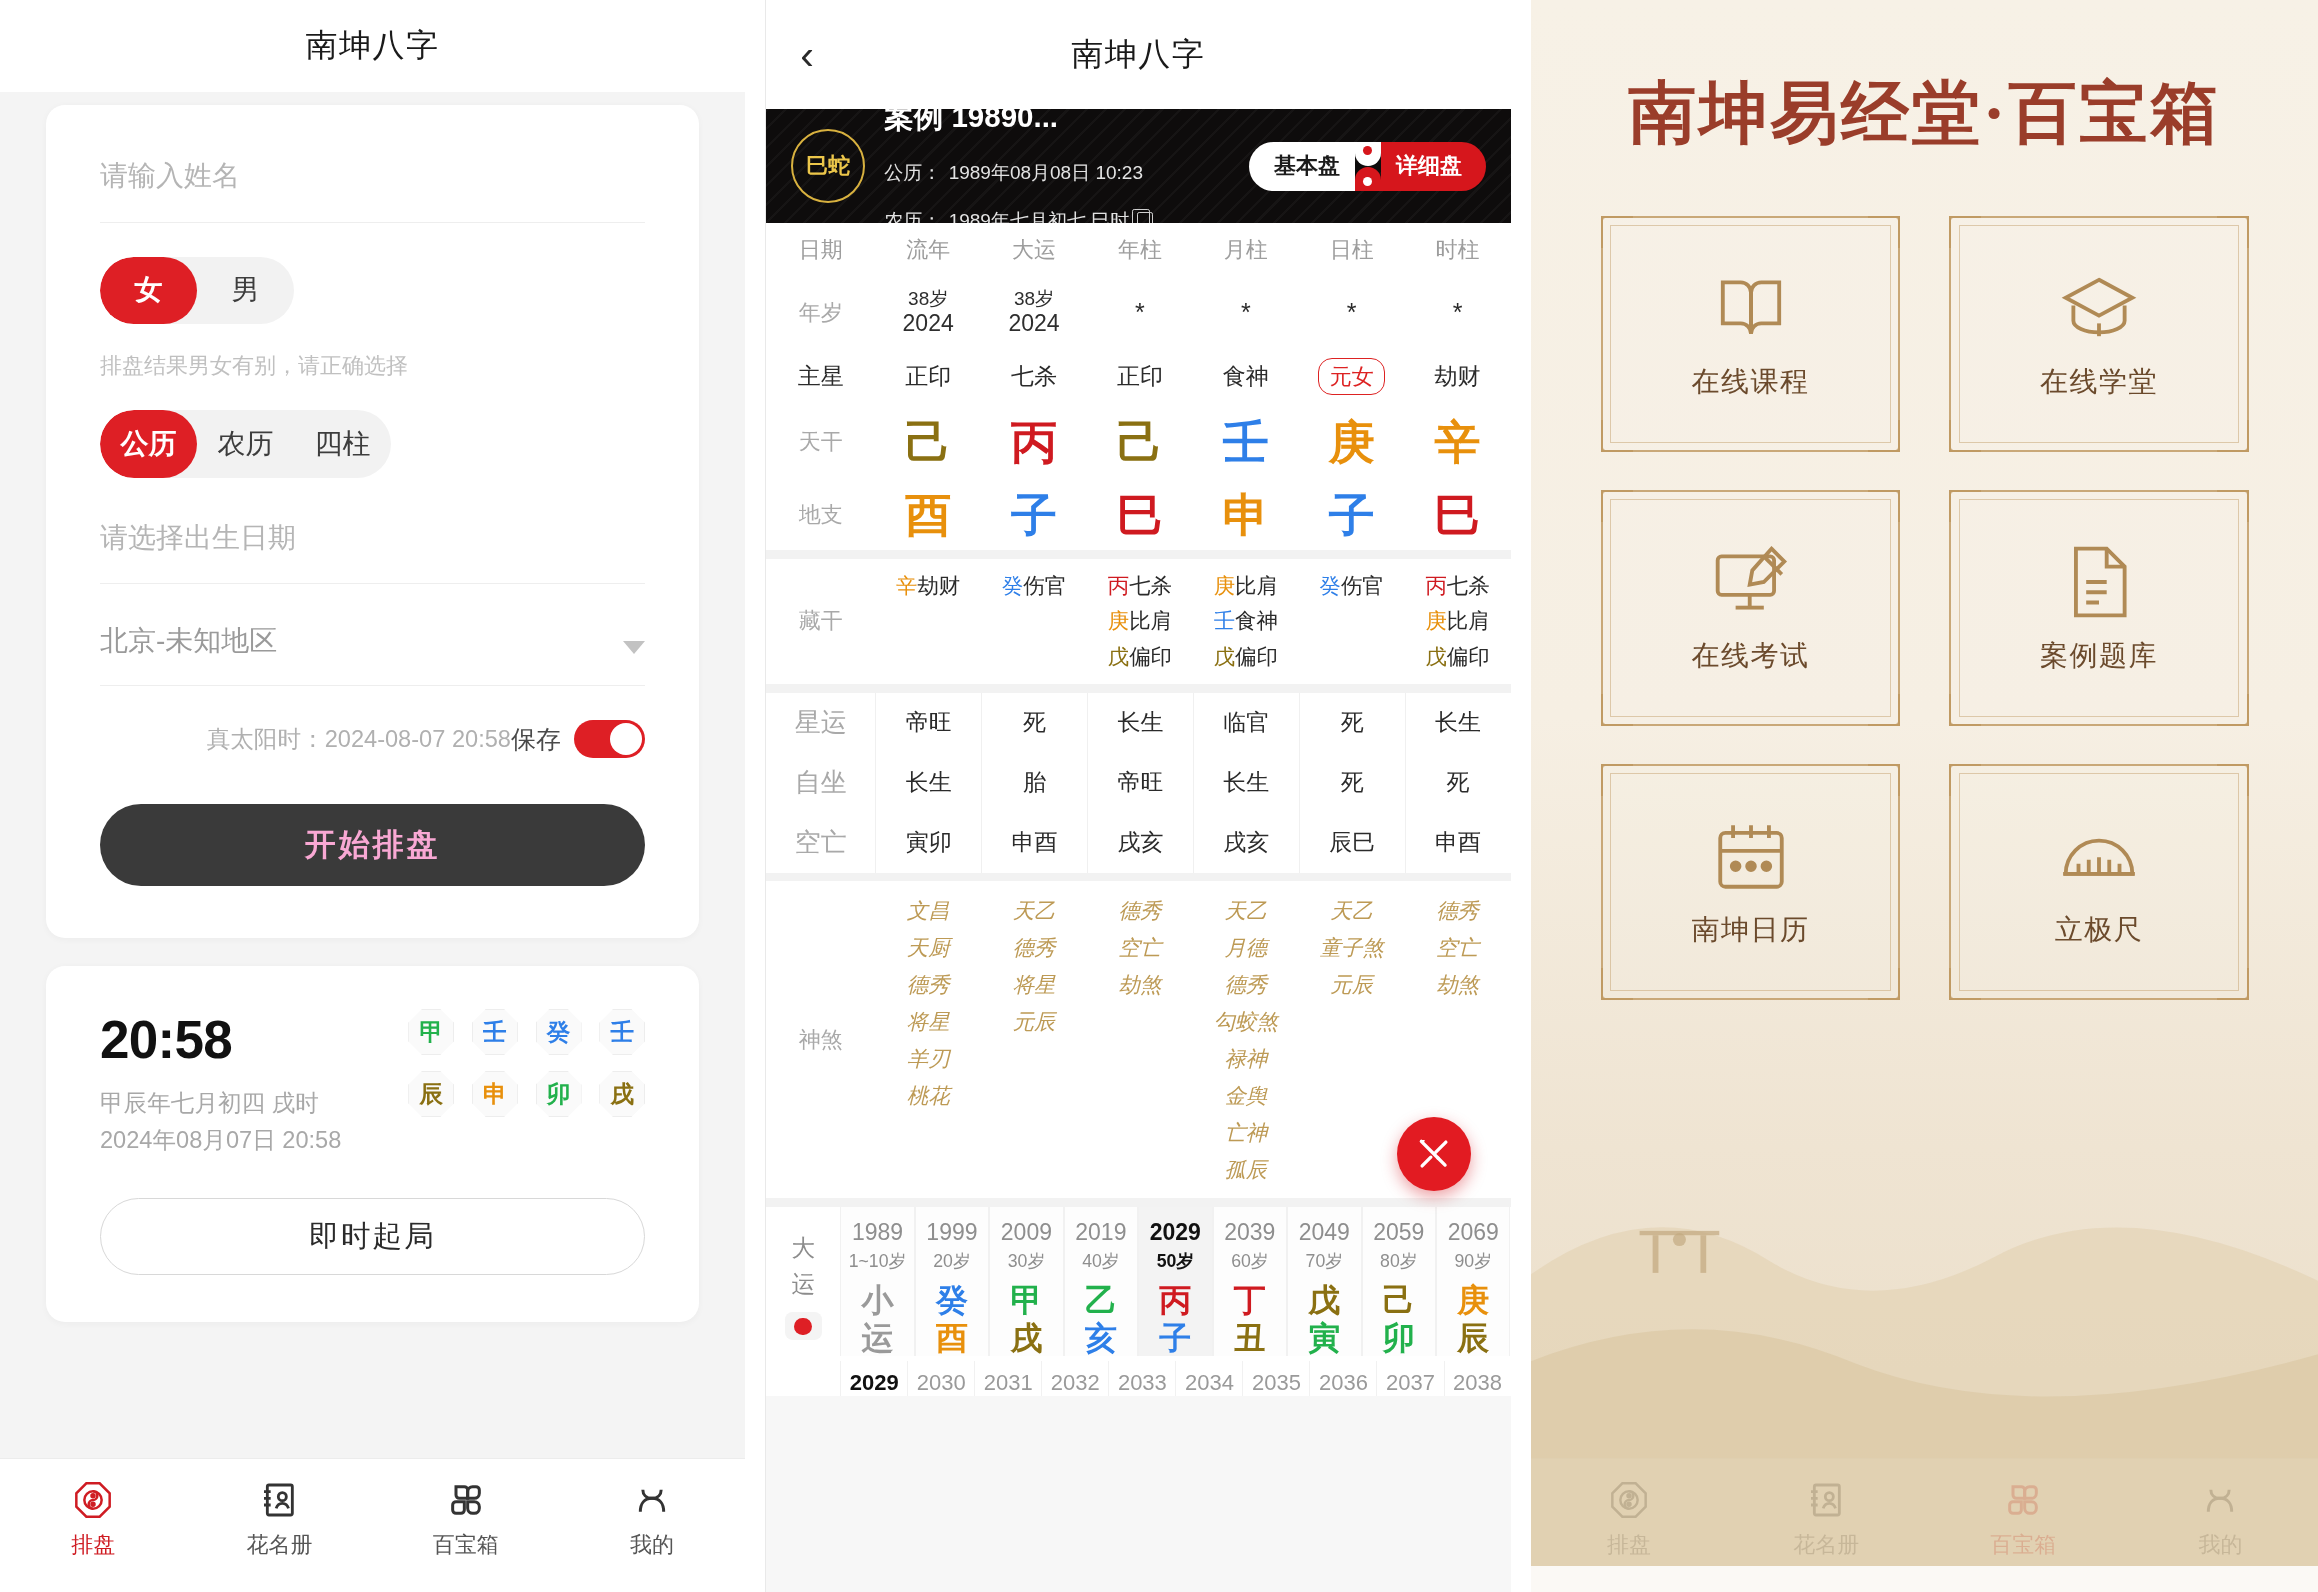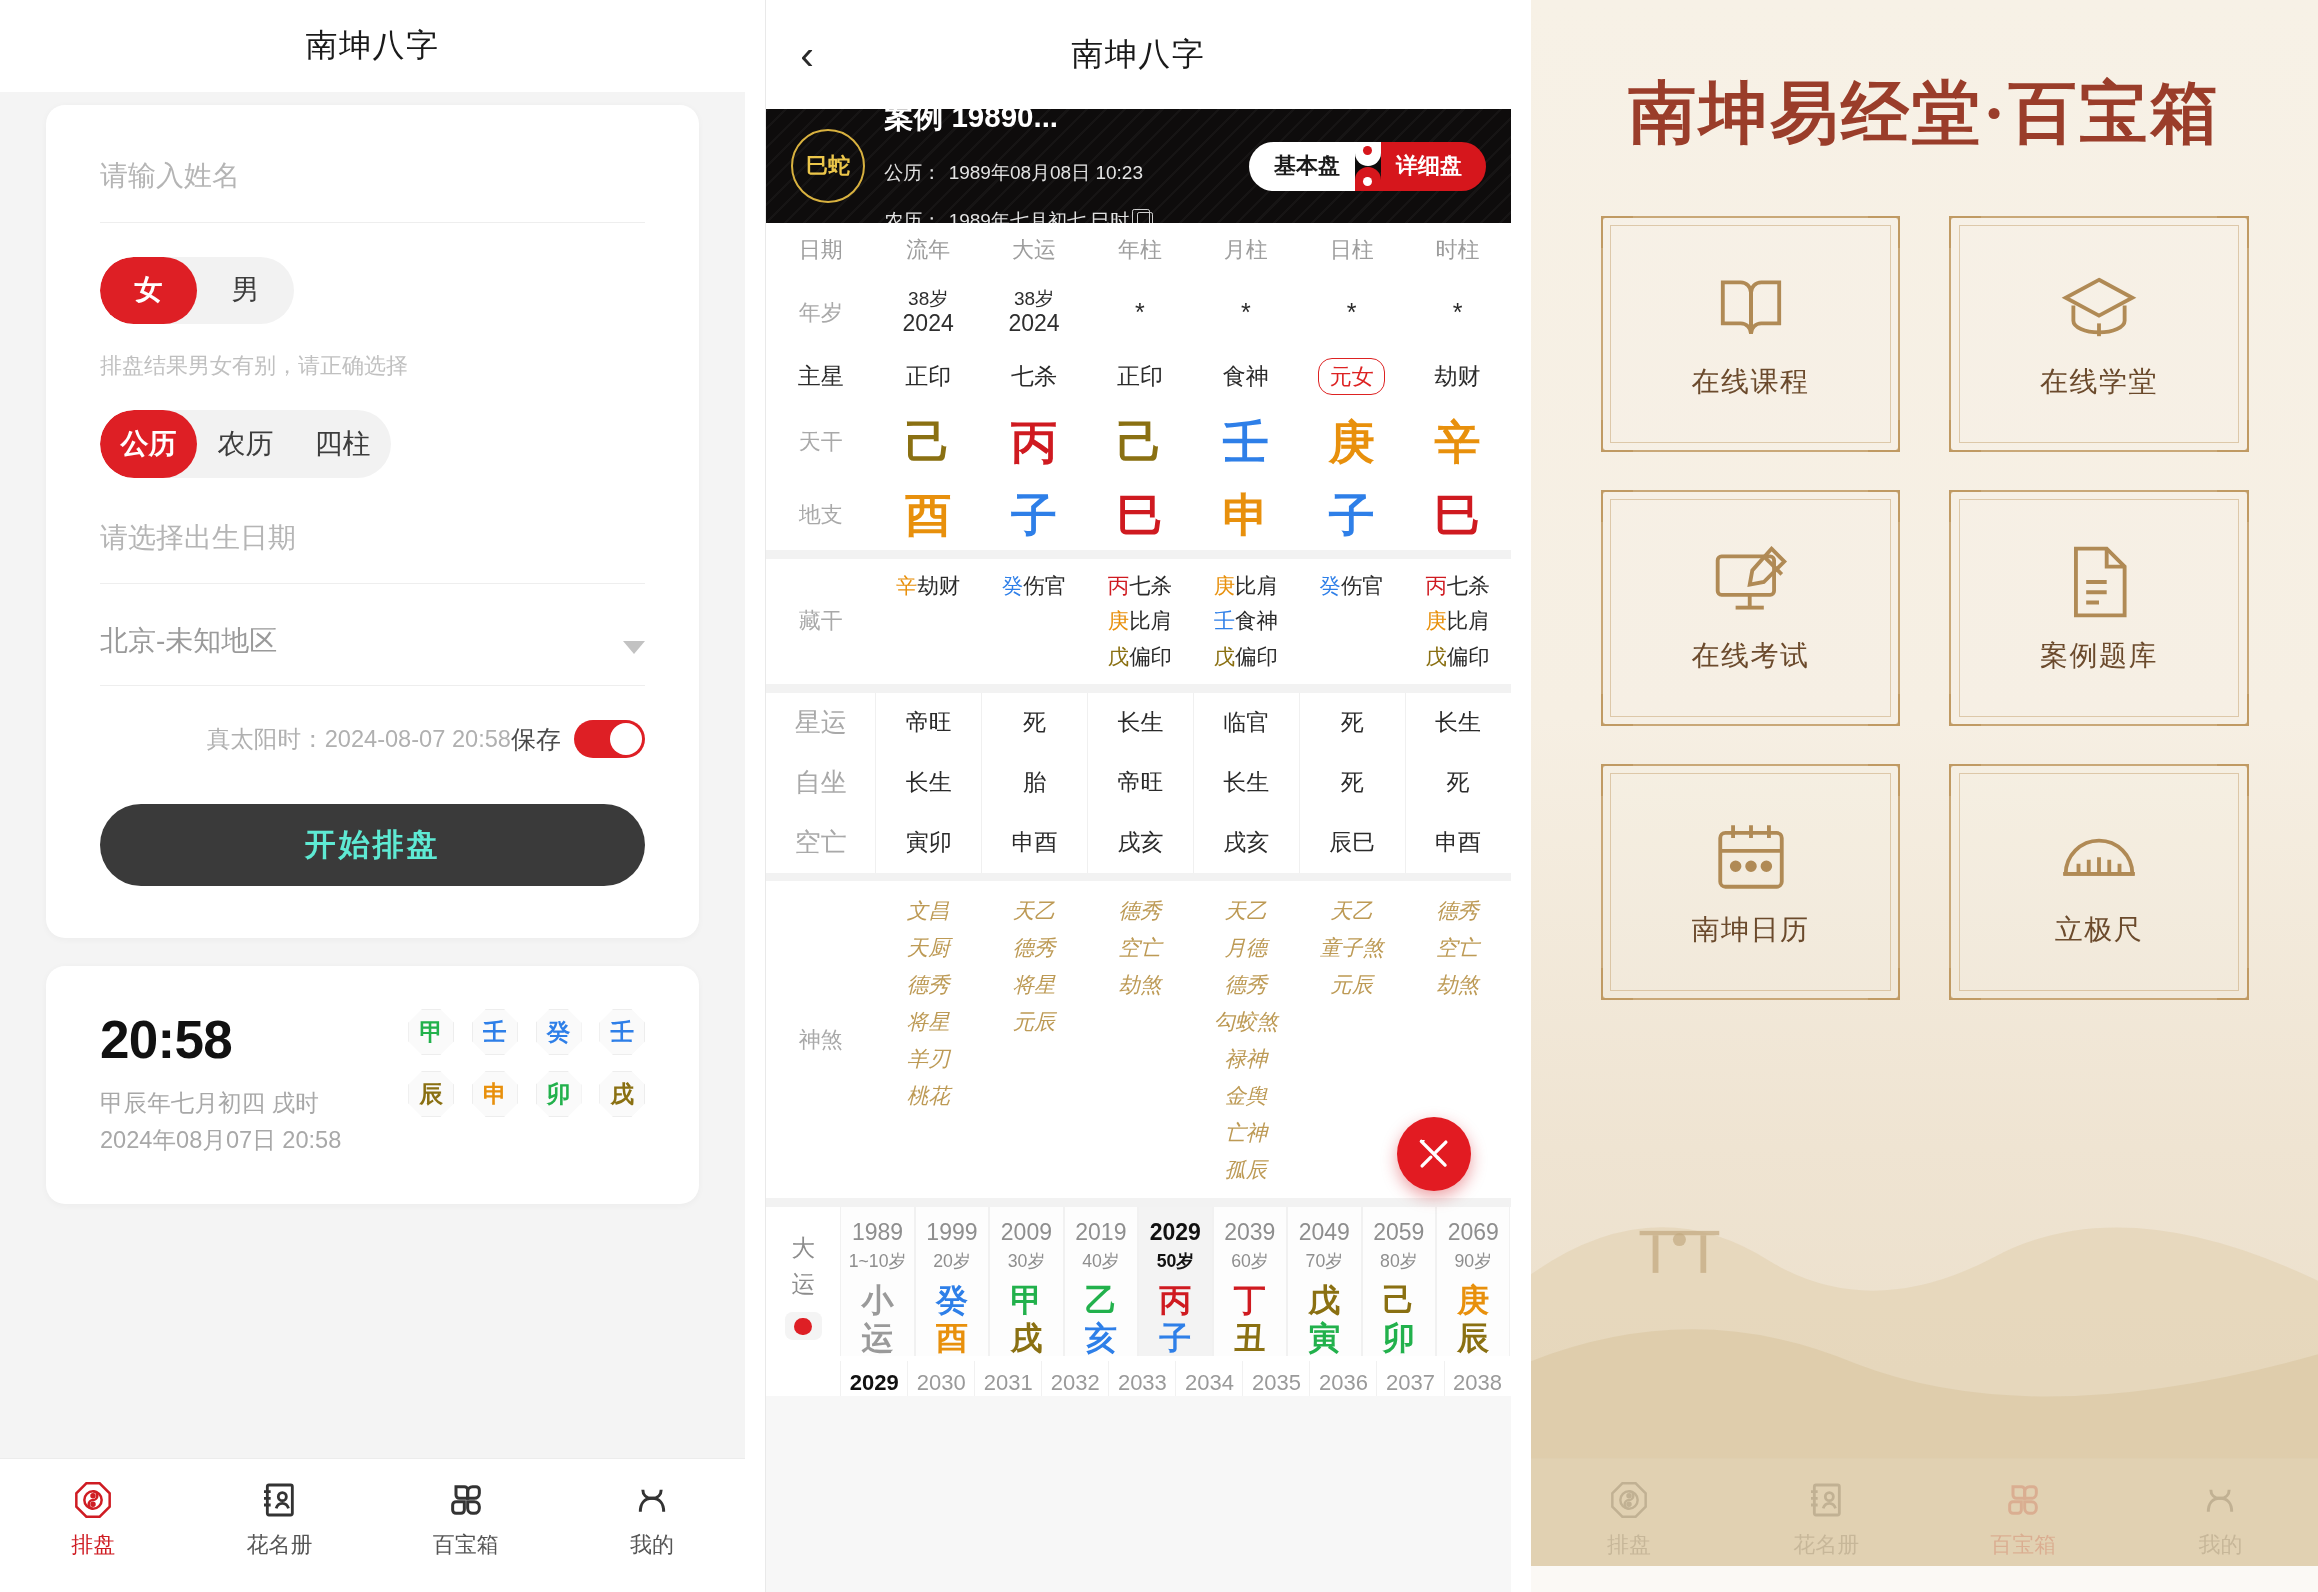--- a/index.html
+++ b/index.html
@@ -32,21 +32,21 @@
   .field-row { margin-top: 38px; display:flex; align-items:flex-end; justify-content:space-between; border-bottom:1.5px solid #eeeeee; padding-bottom: 25px; }
   .chev { width:0;height:0;border-left:11.8px solid transparent;border-right:11.8px solid transparent;border-top:13.3px solid #c2c2c2; margin-bottom:5.9px; }
   .truesolar { margin-top: 34px; display:flex; align-items:center; justify-content:flex-end; }
   .ts-text { font-size: 23.6px; color:#b0b0b0; }
   .save-wrap { display:flex; align-items:center; gap: 13.3px; }
   .save-label { font-size: 25px; color:#4a4a4a; }
   .switch { width: 71px; height: 38px; background:#de1f25; border-radius: 22px; position:relative; }
   .switch::after { content:''; position:absolute; right:2.9px; top:2.9px; width:32px;height:32px;border-radius:50%; background:#fff; }
   .big-btn {
     margin-top: 46px; height: 82px; background:#3a3a3a; border-radius: 44px;
-    display:flex; align-items:center; justify-content:center; color:#5eead4; font-size:31px; font-weight:600; letter-spacing:2.9px;
+    display:flex; align-items:center; justify-content:center; color:#f9a8d4; font-size:31px; font-weight:600; letter-spacing:2.9px;
   }
   .card2 { margin-top: 28px; padding: 43px 54px 47px; }
   .c2-top { display:flex; justify-content:space-between; align-items:flex-start; }
   .clock { font-size: 53px; font-weight:800; color:#111; letter-spacing:-0.7px; }
   .clock-sub { margin-top: 16px; font-size: 23.6px; color:#a8a8a8; line-height:1.45; }
   .octgrid { display:grid; grid-template-columns: repeat(4, 46px); gap: 16px 17.7px; }
   .oct {
     width:46px;height:46px; display:flex;align-items:center;justify-content:center;
     font-size:23.6px; font-weight:600;
     background:#fafafa; border:1.5px solid #ededed;
@@ -207,20 +207,21 @@
               <div class="oct" style="color: rgb(34, 177, 76);">甲</div>
               <div class="oct" style="color: rgb(46, 127, 232);">壬</div>
               <div class="oct" style="color: rgb(46, 127, 232);">癸</div>
               <div class="oct" style="color: rgb(46, 127, 232);">壬</div>
               <div class="oct" style="color: rgb(138, 112, 18);">辰</div>
               <div class="oct" style="color: rgb(232, 144, 12);">申</div>
               <div class="oct" style="color: rgb(34, 177, 76);">卯</div>
               <div class="oct" style="color: rgb(138, 112, 18);">戌</div>
             </div>
         </div>
+        <div class="ghost-btn">即时起局</div>
       </div>
 
     </div>
 
     <div class="tabbar" id="tabbar1">
         <div class="tab active">
           <svg viewBox="0 0 24 24" fill="none" stroke="#cf1c23" stroke-width="1.5">
             <polygon points="8,2 16,2 22,8 22,16 16,22 8,22 2,16 2,8"></polygon>
             <circle cx="12" cy="12" r="5.2"></circle>
             <path d="M12 6.8a2.6 2.6 0 010 5.2 2.6 2.6 0 000 5.2"></path>

